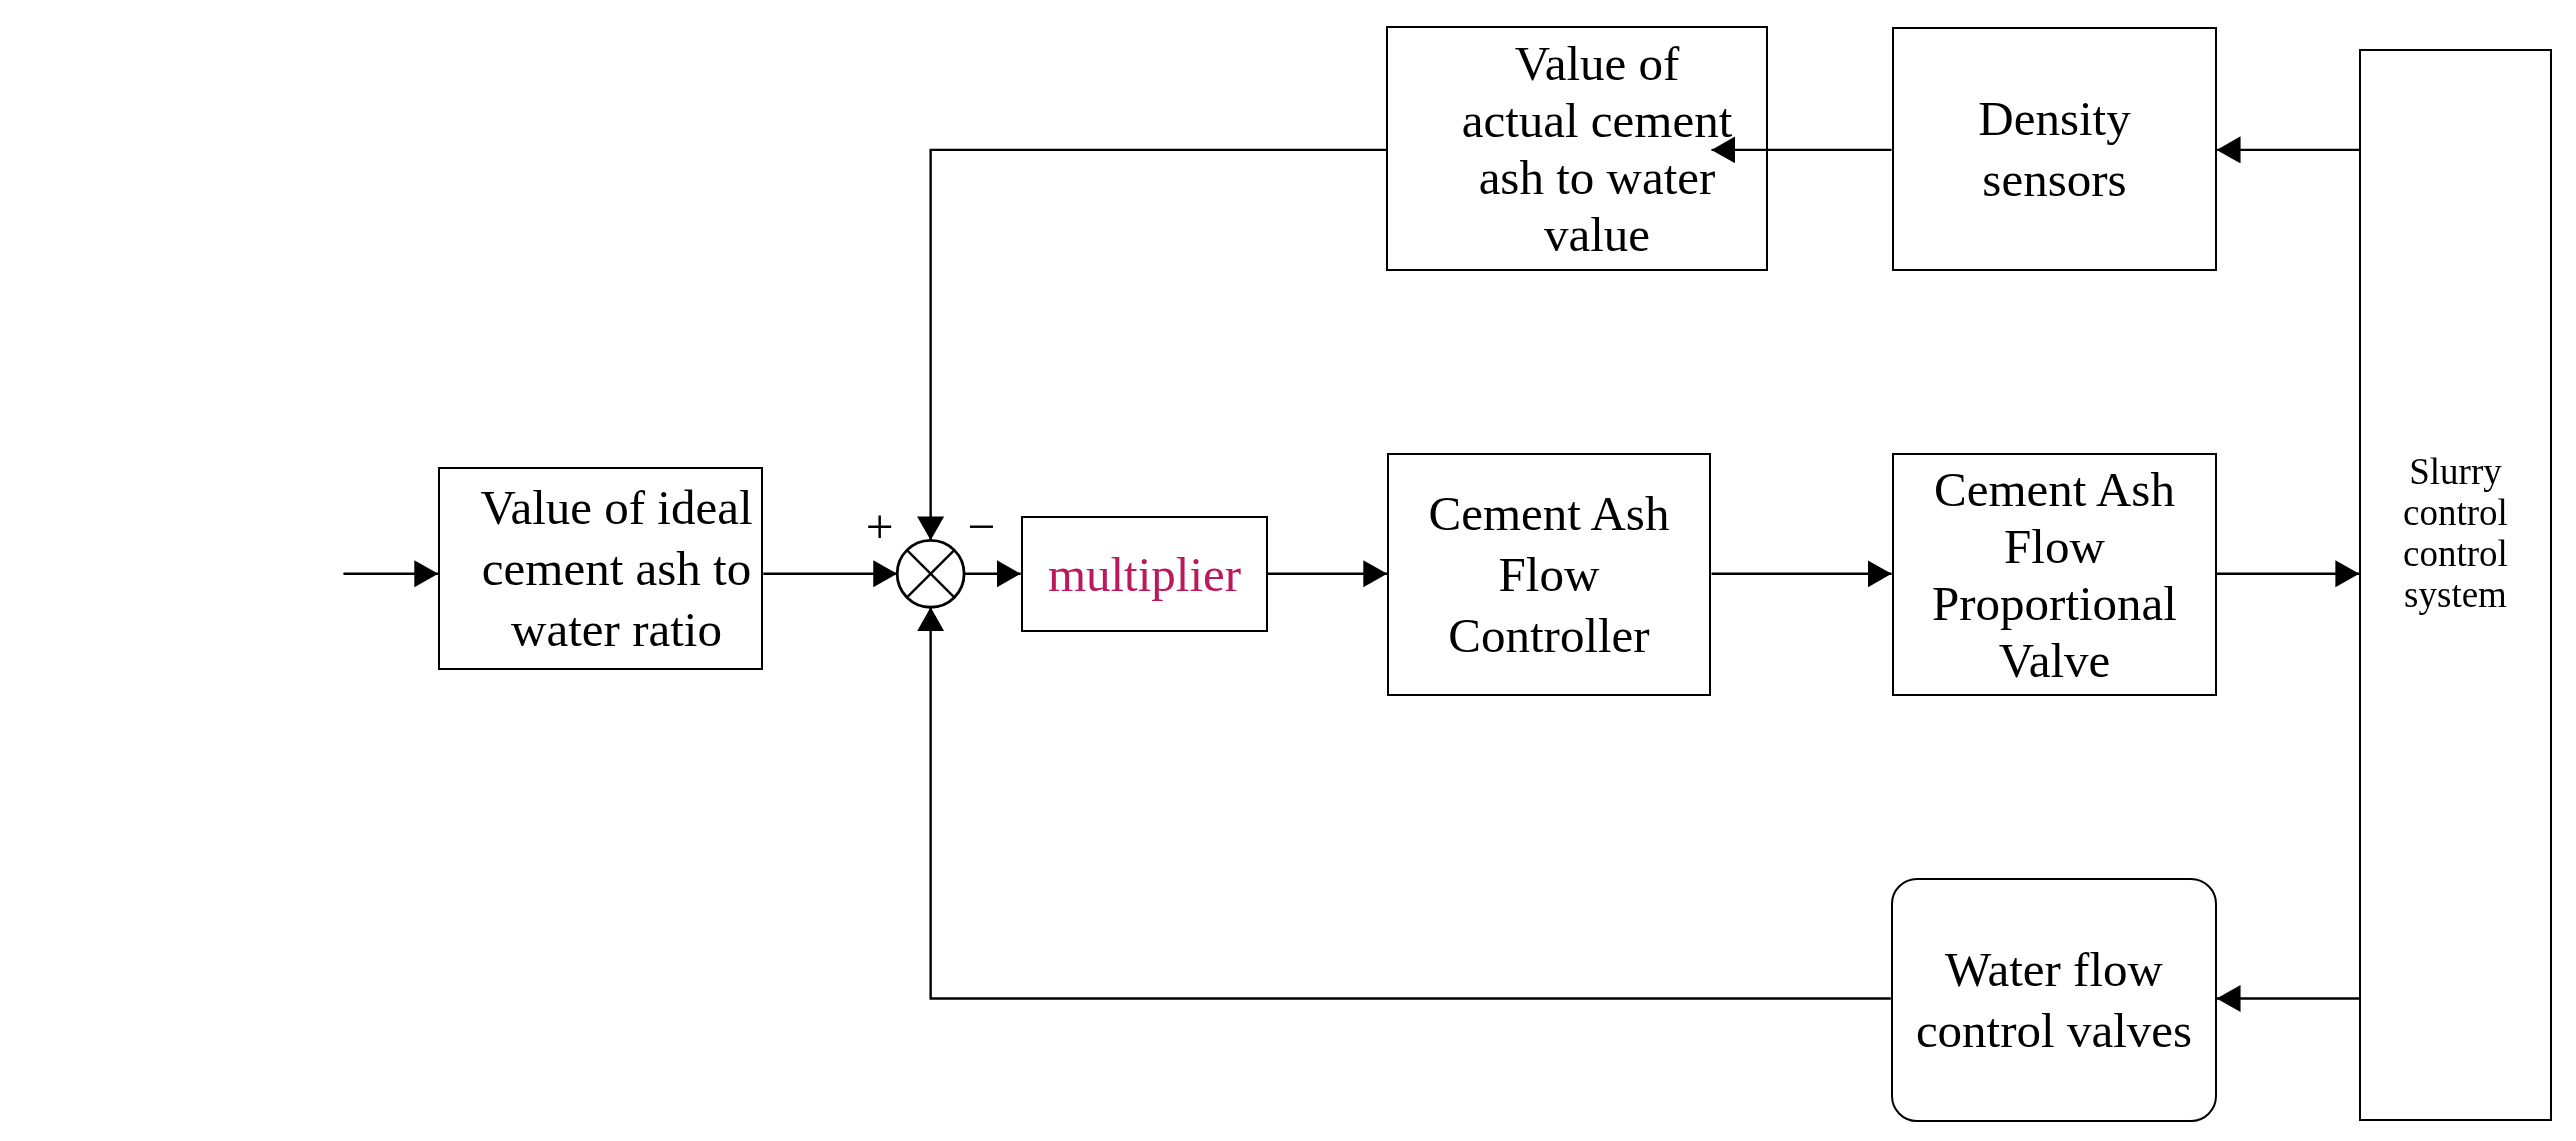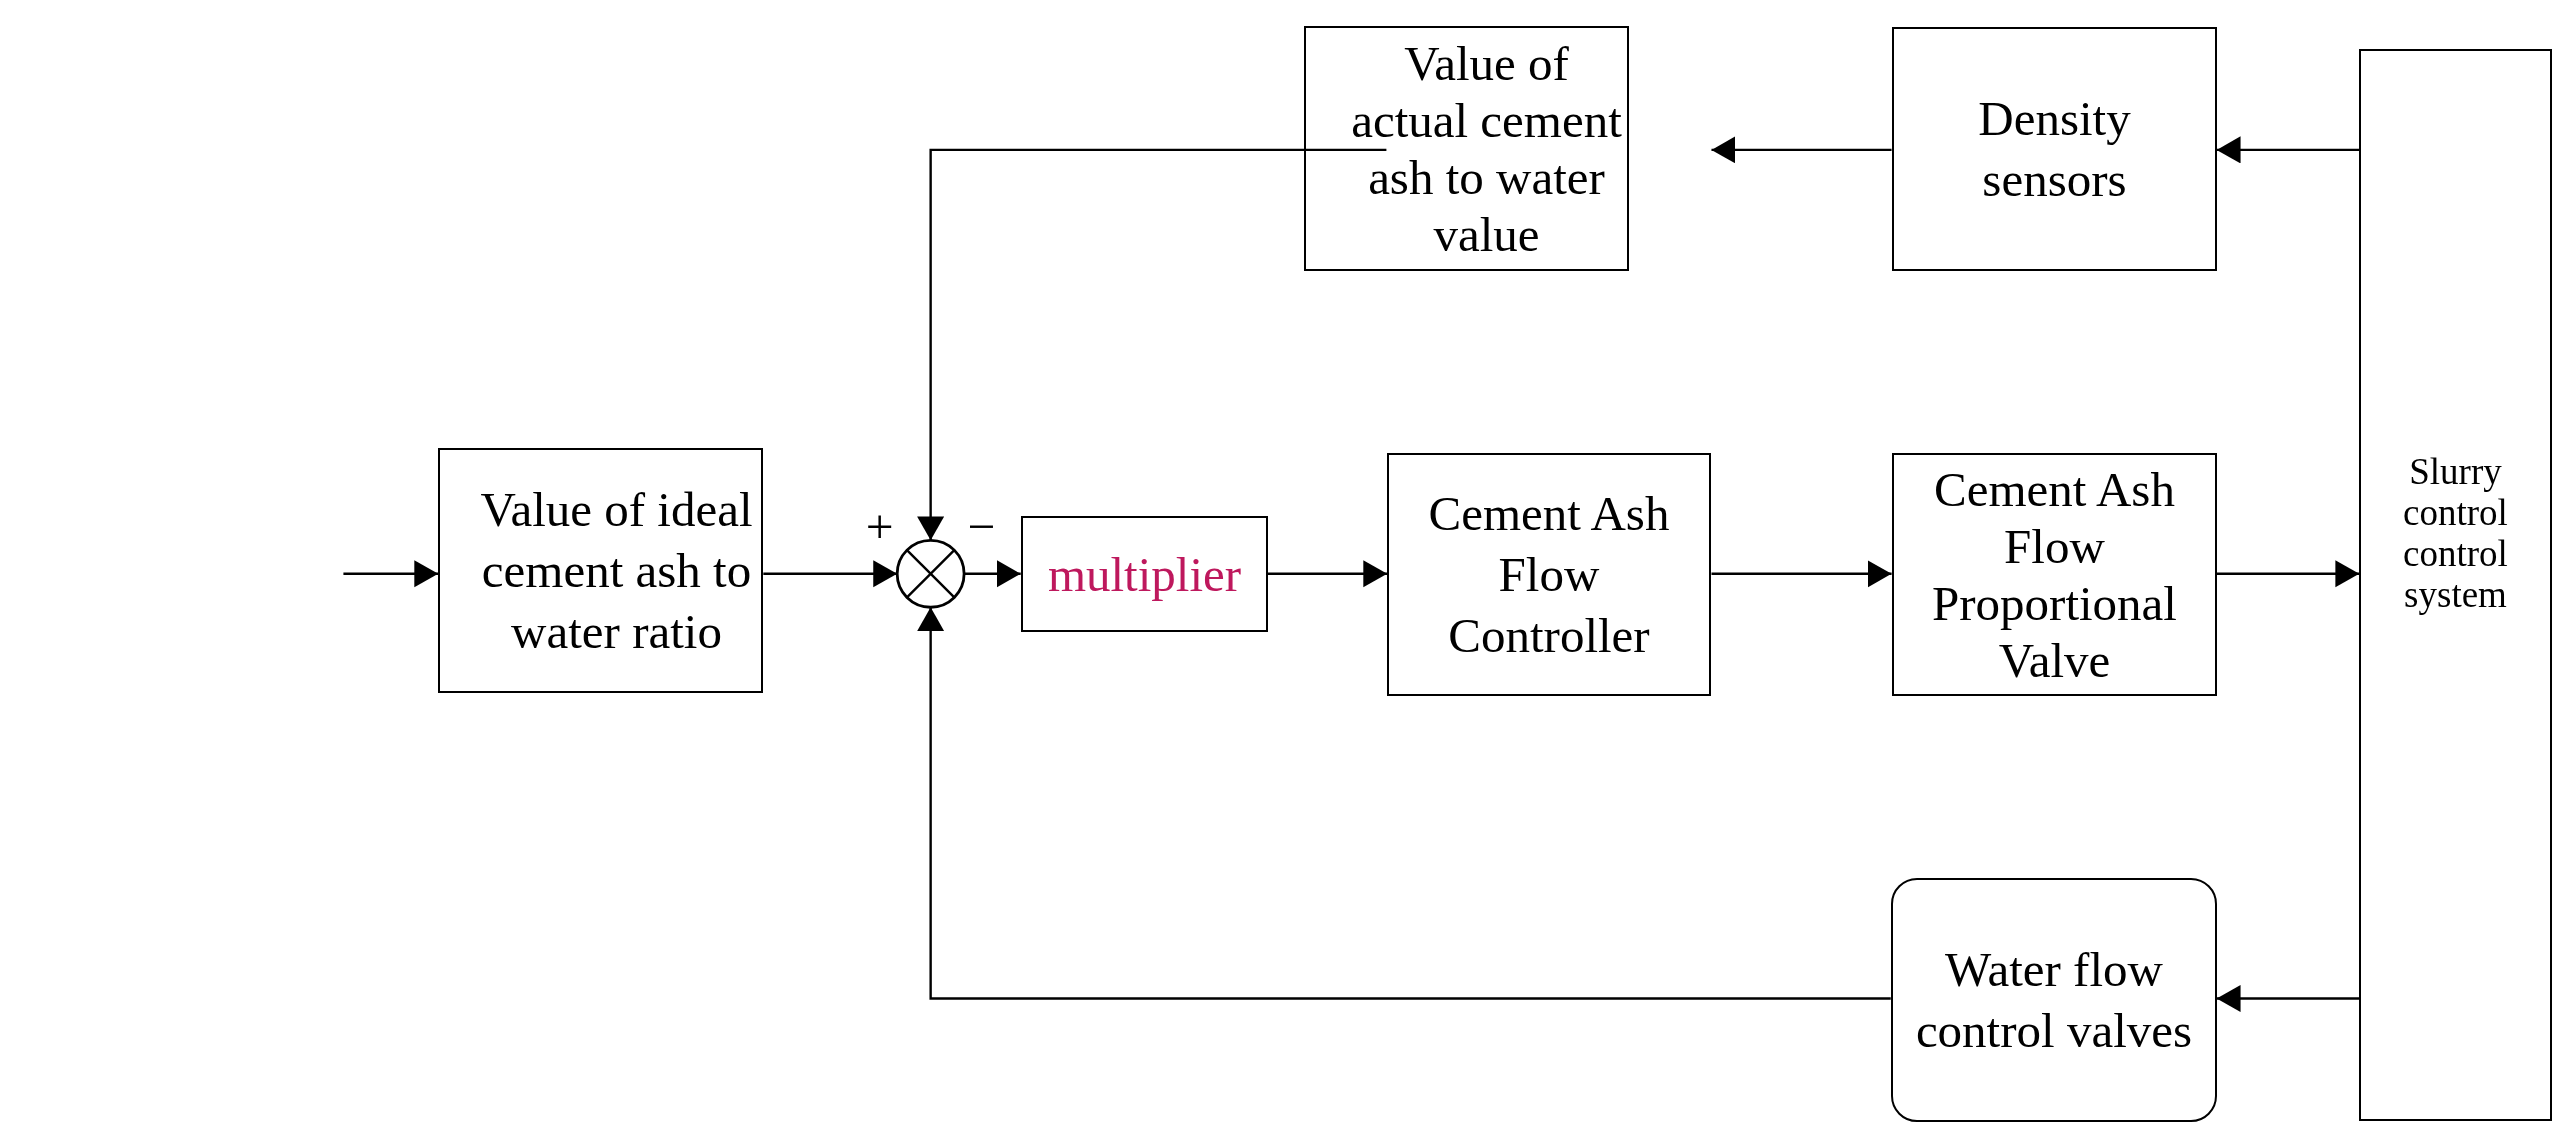--- a/index.html
+++ b/index.html
@@ -34,25 +34,25 @@
   }
   .block.tight { line-height: 57px; }
   .block.small {
     font-size: 37px;
     line-height: 41px;
     padding-bottom: 104px;
   }
   .block.gray-text { color: #be185d; }
 
   #b-setting  { left: 18.3px;   top: 453px;  width: 325px; height: 243px; }
-  #b-ideal    { left: 438px;  top: 448px;  width: 325px; height: 245px; padding-left: 32px; }
+  #b-ideal    { left: 438px;  top: 467px;  width: 325px; height: 203px; padding-left: 32px; }
   #b-mult     { left: 1021px; top: 516px;  width: 247px; height: 116px; }
   #b-ctrl     { left: 1387px; top: 453px;  width: 324px; height: 243px; }
   #b-valve    { left: 1892px; top: 453px;  width: 325px; height: 243px; }
-  #b-actual   { left: 1304px; top: 26px;   width: 325px; height: 245px; padding-left: 40px; }
+  #b-actual   { left: 1386px; top: 26px;   width: 382px; height: 245px; padding-left: 40px; }
   #b-density  { left: 1892px; top: 27px;   width: 325px; height: 244px; }
   #b-water    { left: 1891px; top: 878px; width: 326px; height: 244px; border-radius: 26px; }
   #b-slurry   { left: 2359px; top: 49px;   width: 193px; height: 1072px; align-items: center; }
 
   svg#wires {
     position: absolute;
     left: 0; top: 0;
     width: 2576px;
     height: 1142px;
     pointer-events: none;

